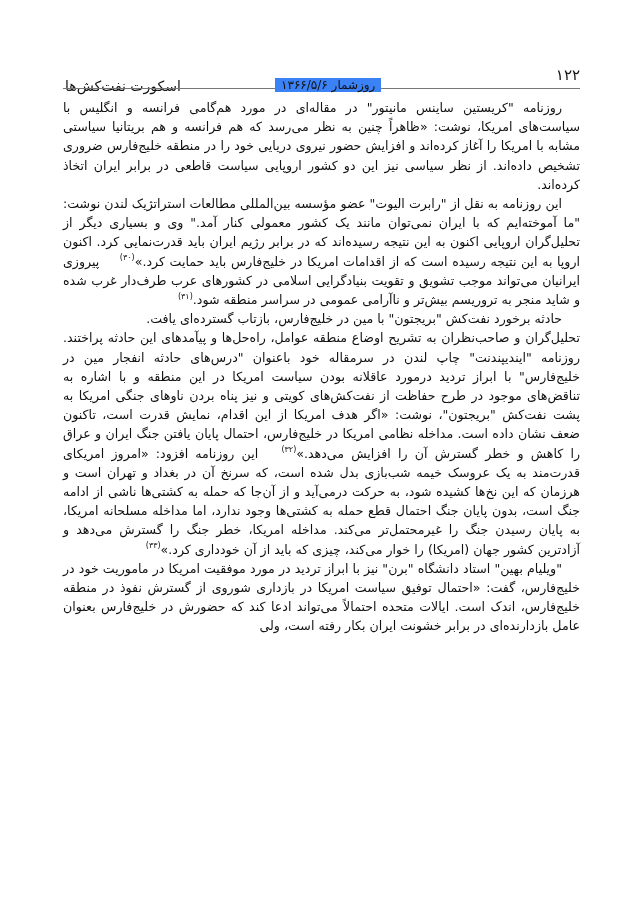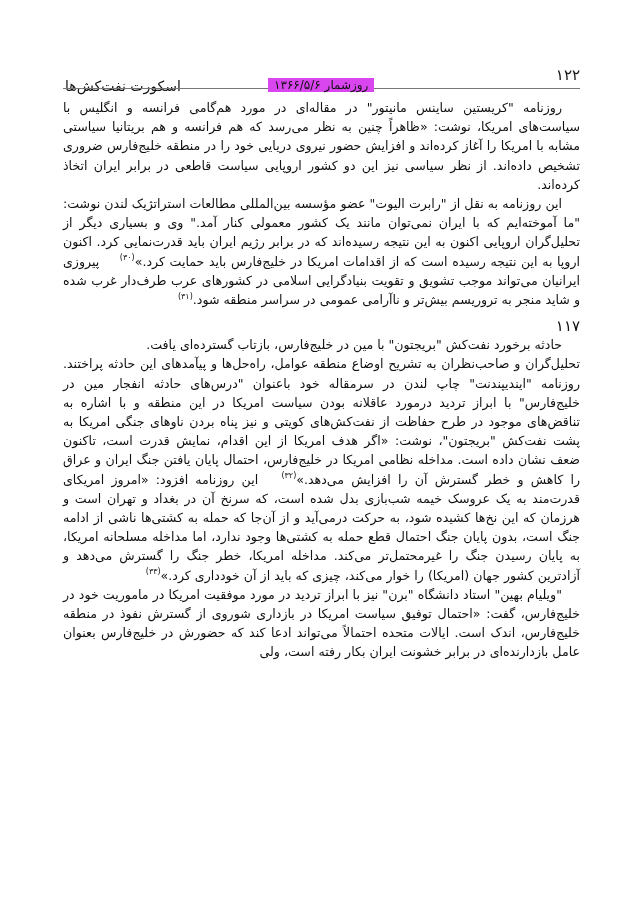--- a/index.html
+++ b/index.html
@@ -1,21 +1,21 @@
 <!DOCTYPE html>
 <html><head>
 <meta charset="utf-8">
 <style>
   html, body { margin: 0; padding: 0; background: #ffffff; }
   body { width: 637px; height: 901px; position: relative; overflow: hidden;
          font-family: "DejaVu Sans", sans-serif; color: #111111; }
   .header { position: absolute; left: 63px; top: 66px; width: 517px; height: 28px; direction: rtl; }
   .page-num { position: absolute; right: 0; top: 0px; font-size: 15px; }
   .book-title { position: absolute; left: 2px; top: 12px; font-size: 14px; }
-  .date { position: absolute; left: 205px; top: 12px; font-size: 12px; background: #d946ef; padding: 0 6px; z-index: 2; }
+  .date { position: absolute; left: 212px; top: 12px; font-size: 12px; background: #3b82f6; padding: 0 6px; z-index: 2; }
   .rule { position: absolute; left: 0; right: 0; top: 22px; height: 1px; background: #777; }
   .body-text { position: absolute; left: 63px; top: 98px; width: 517px; direction: rtl; text-align: justify;
                font-size: 12.6px; line-height: 19.2px; }
   .body-text p { margin: 0; text-indent: 18px; }
   .entry-num { text-align: right; font-size: 15px; margin-top: 8px; line-height: 18px; }
   sup { font-size: 8px; vertical-align: super; line-height: 0; margin-left: 16px; }
 </style>
 </head>
 <body>
 
@@ -23,17 +23,16 @@
   <span class="page-num">۱۲۲</span>
   <span class="date">روزشمار ۱۳۶۶/۵/۶</span>
   <span class="book-title">اسکورت نفت‌کش‌ها</span>
   <div class="rule"></div>
 </div>
 
 <div class="body-text">
   <p>روزنامه "کریستین ساینس مانیتور" در مقاله‌ای در مورد هم‌گامی فرانسه و انگلیس با سیاست‌های امریکا، نوشت: «ظاهراً چنین به نظر می‌رسد که هم فرانسه و هم بریتانیا سیاستی مشابه با امریکا را آغاز کرده‌اند و افزایش حضور نیروی دریایی خود را در منطقه خلیج‌فارس ضروری تشخیص داده‌اند. از نظر سیاسی نیز این دو کشور اروپایی سیاست قاطعی در برابر ایران اتخاذ کرده‌اند.</p>
   <p><span>این روزنامه به نقل از "رابرت الیوت" عضو مؤسسه بین‌المللی مطالعات استراتژیک لندن نوشت: "ما آموخته‌ایم که با ایران نمی‌توان مانند یک کشور معمولی کنار آمد." وی و بسیاری دیگر از تحلیل‌گران اروپایی اکنون به این نتیجه رسیده‌اند که در برابر رژیم ایران باید قدرت‌نمایی کرد. اکنون اروپا به این نتیجه رسیده است که از اقدامات امریکا در خلیج‌فارس باید حمایت کرد.»</span><sup>(۳۰)</sup><span> پیروزی ایرانیان می‌تواند موجب تشویق و تقویت بنیادگرایی اسلامی در کشورهای عرب طرف‌دار غرب شده و شاید منجر به تروریسم بیش‌تر و ناآرامی عمومی در سراسر منطقه شود.</span><sup>(۳۱)</sup></p>
 
-  <div class="entry-num">۱۱۷</div>
   <p>حادثه برخورد نفت‌کش "بریجتون" با مین در خلیج‌فارس، بازتاب گسترده‌ای یافت.</p>
   <p style="text-indent:0"><span>تحلیل‌گران و صاحب‌نظران به تشریح اوضاع منطقه عوامل، راه‌حل‌ها و پیآمدهای این حادثه پراختند. روزنامه "ایندیپندنت" چاپ لندن در سرمقاله خود باعنوان "درس‌های حادثه انفجار مین در خلیج‌فارس" با ابراز تردید درمورد عاقلانه بودن سیاست امریکا در این منطقه و با اشاره به تناقض‌های موجود در طرح حفاظت از نفت‌کش‌های کویتی و نیز پناه بردن ناوهای جنگی امریکا به پشت نفت‌کش "بریجتون"، نوشت: «اگر هدف امریکا از این اقدام، نمایش قدرت است، تاکنون ضعف نشان داده است. مداخله نظامی امریکا در خلیج‌فارس، احتمال پایان یافتن جنگ ایران و عراق را کاهش و خطر گسترش آن را افزایش می‌دهد.»</span><sup>(۳۲)</sup> <span>این روزنامه افزود: «امروز امریکای قدرت‌مند به یک عروسک خیمه شب‌بازی بدل شده است، که سرنخ آن در بغداد و تهران است و هرزمان که این نخ‌ها کشیده شود، به حرکت درمی‌آید و از آن‌جا که حمله به کشتی‌ها ناشی از ادامه جنگ است، بدون پایان جنگ احتمال قطع حمله به کشتی‌ها وجود ندارد، اما مداخله مسلحانه امریکا، به پایان رسیدن جنگ را غیرمحتمل‌تر می‌کند. مداخله امریکا، خطر جنگ را گسترش می‌دهد و آزادترین کشور جهان (امریکا) را خوار می‌کند، چیزی که باید از آن خودداری کرد.»</span><sup>(۳۳)</sup></p>
   <p>"ویلیام بهین" استاد دانشگاه "برن" نیز با ابراز تردید در مورد موفقیت امریکا در ماموریت خود در خلیج‌فارس، گفت: «احتمال توفیق سیاست امریکا در بازداری شوروی از گسترش نفوذ در منطقه خلیج‌فارس، اندک است. ایالات متحده احتمالاً می‌تواند ادعا کند که حضورش در خلیج‌فارس بعنوان عامل بازدارنده‌ای در برابر خشونت ایران بکار رفته است، ولی</p>
 </div>
 
 </body></html>

